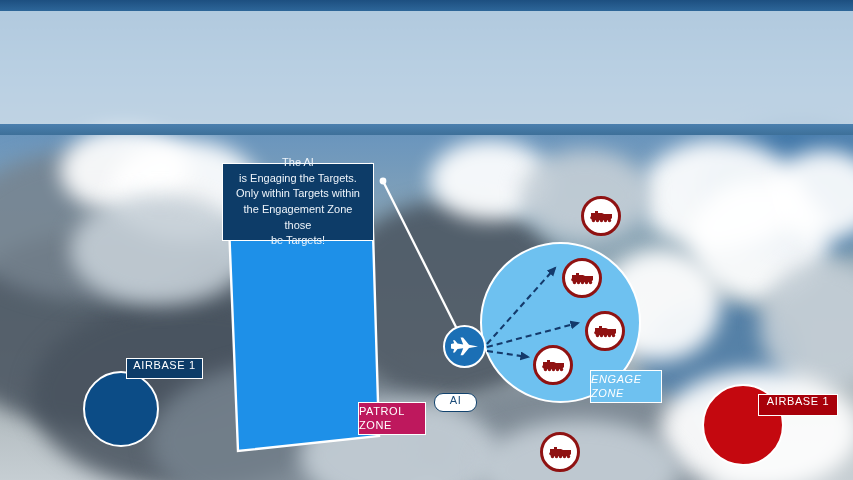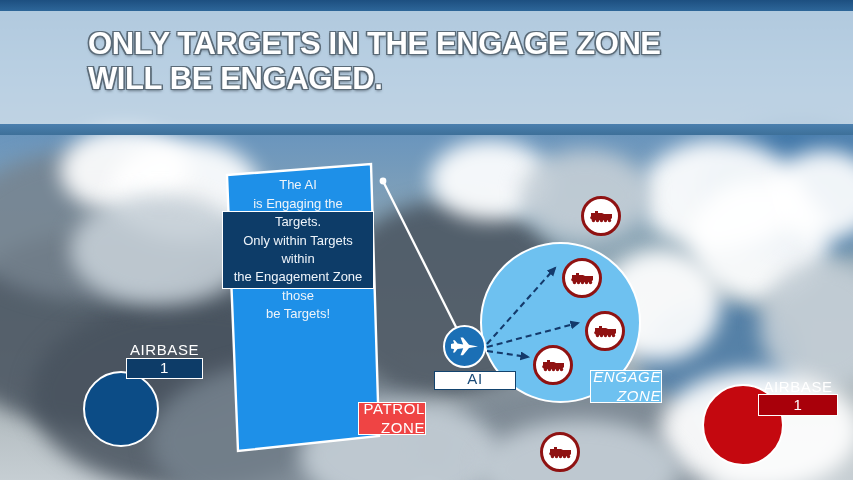--- a/index.html
+++ b/index.html
@@ -41,23 +41,23 @@
     text-transform:uppercase;
   }
 
   
   .patrol-svg{position:absolute;left:0;top:0;width:853px;height:480px;}
 
   
   .callout{
     position:absolute;left:222px;top:163px;width:152px;height:78px;
     background:#0d3c68;border:1.6px solid #ffffff;
-    color:#eef4fa;font-size:13px;line-height:1.42;
+    color:#eef4fa;font-size:11px;line-height:1.42;
     display:flex;align-items:center;justify-content:center;text-align:center;
-    box-sizing:border-box;padding:2px 6px;margin-top:48px;
+    box-sizing:border-box;padding:2px 6px;
   }
 
   
   .engage-circle{
     position:absolute;left:480px;top:242px;width:161px;height:161px;
     border-radius:50%;background:#6ec1f0;border:2.4px solid #ffffff;
     box-sizing:border-box;
   }
 
   
@@ -76,26 +76,26 @@
   
   .ai-jet{
     position:absolute;left:443px;top:325px;width:43px;height:43px;border-radius:50%;
     background:#1b6fb5;border:2.4px solid #ffffff;box-sizing:border-box;
     display:flex;align-items:center;justify-content:center;
   }
 
   
   .lbl{
     position:absolute;box-sizing:border-box;display:flex;
-    align-items:flex-end;justify-content:center;text-align:center;
-    font-size:15px;letter-spacing:.6px;line-height:1.25;
+    align-items:flex-start;justify-content:center;text-align:center;
+    font-size:11px;letter-spacing:.6px;line-height:1.25;
   }
   .lbl-navy{background:#0d3c68;border:1.6px solid #ffffff;color:#ffffff;}
   .lbl-red{background:#a8000a;border:1.6px solid #ffffff;color:#ffffff;}
-  .lbl-blue{background:#ef4444;border:1.6px solid #ffffff;color:#ffffff;}
+  .lbl-blue{background:#be185d;border:1.6px solid #ffffff;color:#ffffff;}
   .lbl-ltblue{background:#6ec1f0;border:1.6px solid #ffffff;color:#ffffff;font-style:italic;}
   .lbl-white{background:#ffffff;border:1.6px solid #12436e;color:#1a4b78;}
 
   .lines{position:absolute;left:0;top:0;width:853px;height:480px;pointer-events:none;}
 </style>
 </head>
 <body>
 
 <div id="slide">
 
@@ -123,24 +123,20 @@
     <div class="cloud cl-w" style="left:770px;top:150px;width:110px;height:90px;"></div>
     <div class="cloud cl-lg" style="left:300px;top:400px;width:200px;height:110px;"></div>
     <div class="cloud cl-lg" style="left:480px;top:420px;width:200px;height:100px;"></div>
     <div class="cloud cl-w" style="left:430px;top:140px;width:120px;height:80px;"></div>
     <div class="cloud cl-lg" style="left:520px;top:150px;width:130px;height:90px;"></div>
   </div>
 
   <div class="topstrip"></div>
   <div class="titleband"></div>
   <div class="bottomstrip"></div>
-  <div class="title">
-    <div>ONLY TARGETS IN THE ENGAGE ZONE</div>
-    <div>WILL BE ENGAGED.</div>
-  </div>
 
   <svg class="patrol-svg" viewBox="0 0 853 480">
     <polygon points="227,175 371,164 379,436 238,451" fill="#1e90e8" stroke="#ffffff" stroke-width="2.4"></polygon>
   </svg>
 
   <div class="engage-circle"></div>
 
   <div class="base base-blue" style="left:83px;top:371px;width:76px;height:76px;"></div>
   <div class="base base-red" style="left:702px;top:384px;width:82px;height:82px;"></div>
 
@@ -239,17 +235,17 @@
   <div class="lbl lbl-blue" style="left:358px;top:402px;width:68px;height:33px;flex-direction:column;">
     <span>PATROL</span>
     <span>ZONE</span>
   </div>
 
   <div class="lbl lbl-ltblue" style="left:590px;top:370px;width:72px;height:33px;flex-direction:column;">
     <span>ENGAGE</span>
     <span>ZONE</span>
   </div>
 
-  <div class="lbl lbl-white" style="left:434px;top:371px;width:82px;height:19px;">
+  <div class="lbl lbl-white" style="left:434px;top:393px;width:43px;height:19px;border-radius:9px;">
     <span>AI</span>
   </div>
 
 </div>
 
 </body></html>

